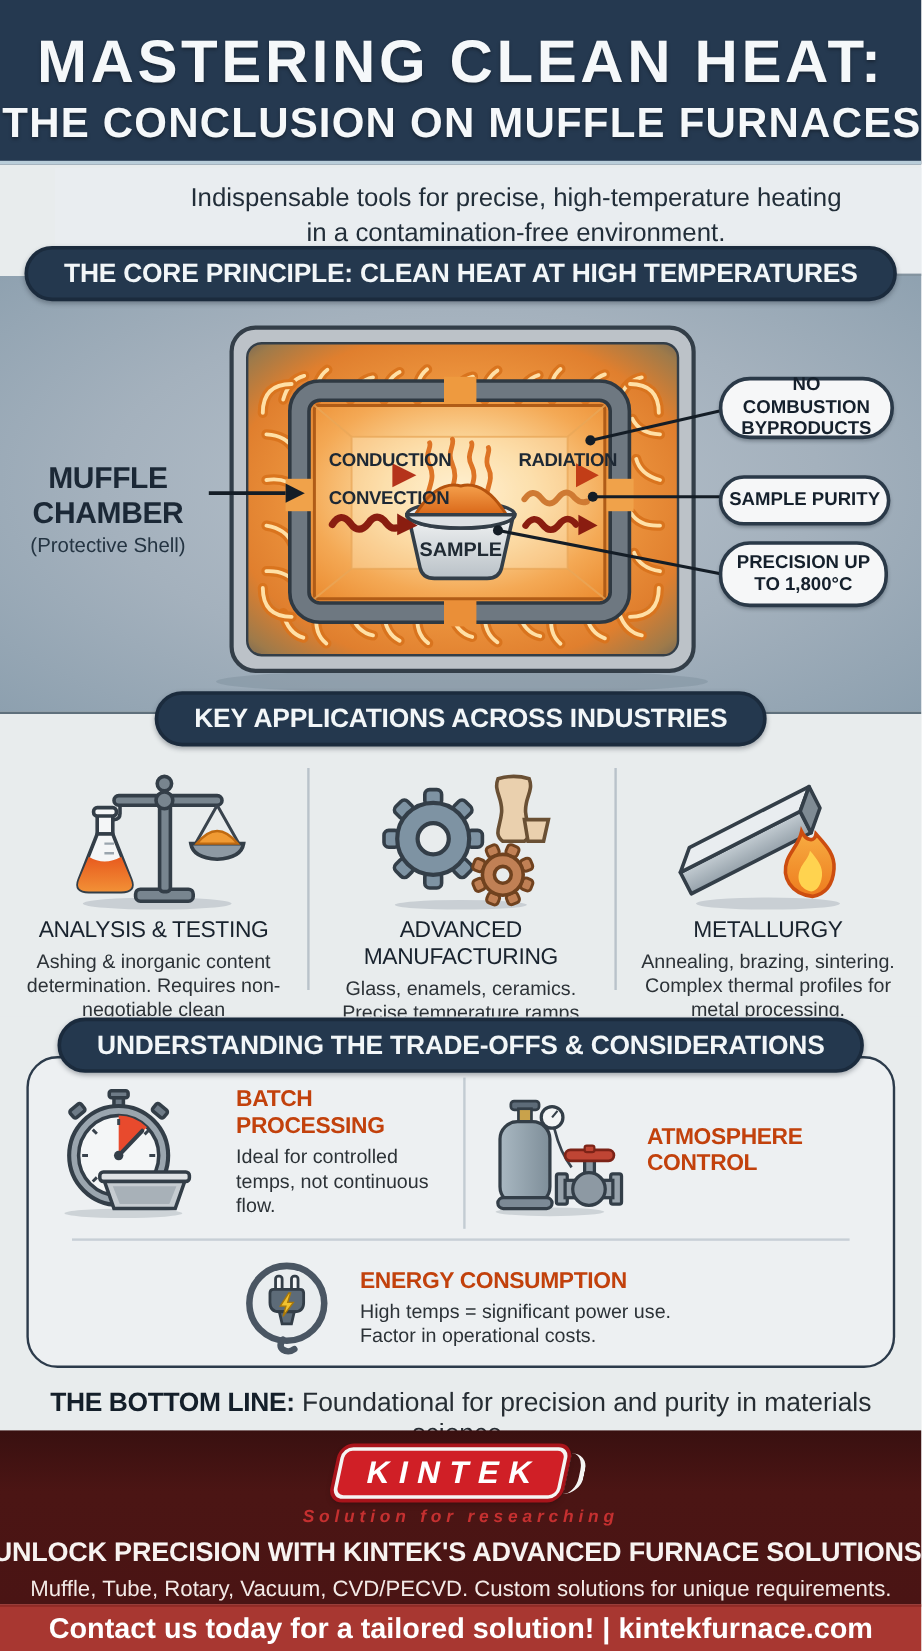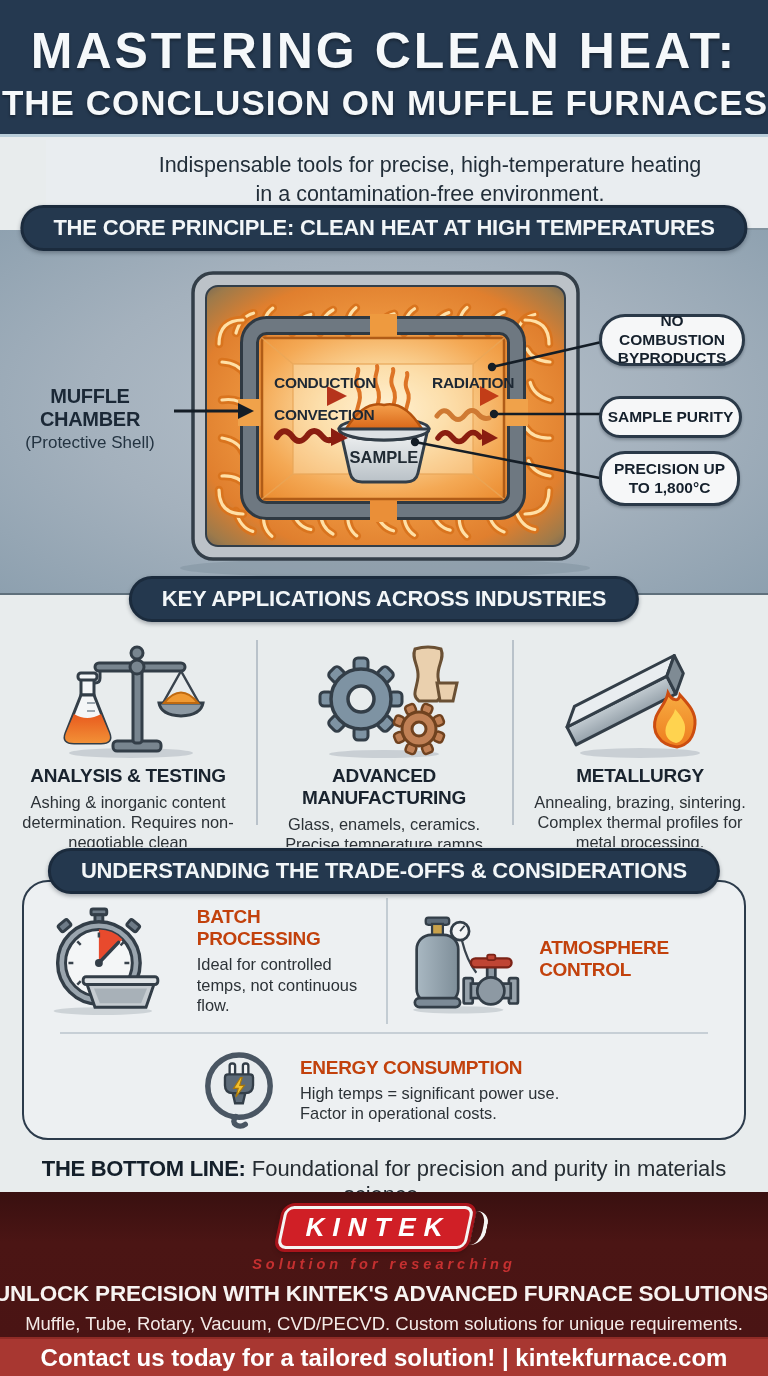--- a/index.html
+++ b/index.html
@@ -33,35 +33,35 @@
           background:#24384e;color:#f2f6f8;font-weight:bold;font-size:22px;letter-spacing:-.2px;
           padding:7px 30px;border-radius:999px;border:3px solid #1b2b3d;
           box-shadow:0 2px 4px rgba(20,30,40,.35);}
   .banner-core{top:205px;}
   .banner-apps{top:576px;}
   .banner-trade{top:848px;}
 
   
   .diagram-svg{position:absolute;left:0;top:0;}
   .muffle-label{position:absolute;left:4px;top:155px;width:172px;text-align:center;z-index:4;}
-  .muffle-label .l1{font-weight:bold;font-size:20px;color:#1b2836;letter-spacing:-.3px;}
+  .muffle-label .l1{font-weight:bold;font-size:25px;color:#1b2836;letter-spacing:-.3px;}
   .muffle-label .l2{font-size:17px;color:#243442;margin-top:2px;}
   .callout{position:absolute;left:599px;background:#f6f7f8;border:3px solid #2a3948;
            border-radius:26px;color:#15202c;font-weight:bold;font-size:15.5px;line-height:1.22;
            display:flex;align-items:center;justify-content:center;text-align:center;
            box-sizing:border-box;padding:18px 8px;z-index:4;box-shadow:0 2px 3px rgba(20,30,40,.3);}
   .callout-1{top:84px;width:146px;height:52px;}
   .callout-2{top:166px;width:143px;height:37px;white-space:nowrap;}
   .callout-3{top:221px;width:141px;height:55px;}
 
   
   .apps-grid{display:flex;padding-top:42px;position:relative;height:210px;}
   .app-col{width:256px;text-align:center;position:relative;}
   .app-icon-box{height:122px;display:flex;align-items:flex-end;justify-content:center;}
-  .app-title{font-weight:bold;font-size:19px;color:#19232e;letter-spacing:-.3px;margin-top:6px;}
+  .app-title{font-weight:normal;font-size:19px;color:#19232e;letter-spacing:-.3px;margin-top:6px;}
   .app-body{font-size:16.4px;color:#2c3237;line-height:1.22;margin:5px auto 0;}
   .app-body.w1{width:218px;} .app-body.w2{width:212px;} .app-body.w3{width:220px;}
   .app-divider{position:absolute;top:45px;width:2px;height:185px;background:#b9c2ca;}
   .app-divider.d1{left:256px;} .app-divider.d2{left:512px;}
 
   
   .trade-box{position:absolute;left:22px;top:33px;width:724px;height:260px;box-sizing:border-box;
              background:#edf0f2;border:2.5px solid #2c3b4b;border-radius:26px;overflow:hidden;
              padding-top:16px;}
   .trade-row1{display:flex;height:126px;}

